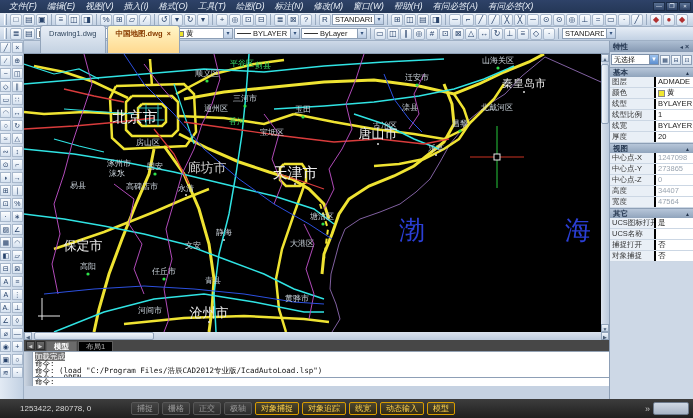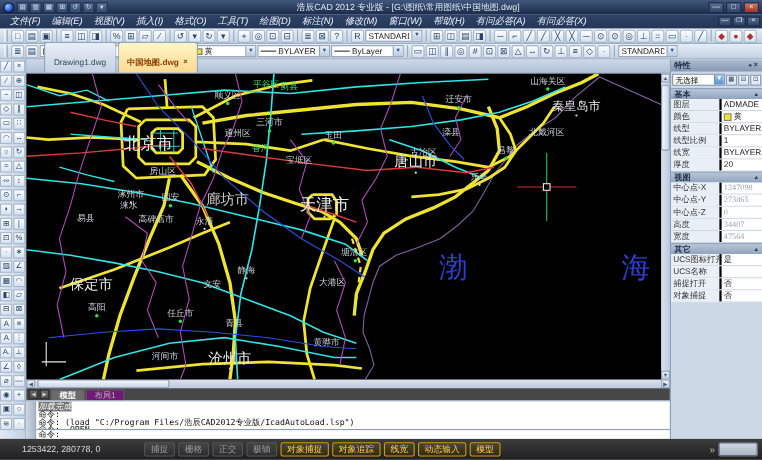--- a/index.html
+++ b/index.html
@@ -33,98 +33,82 @@
   .pre-line { width:14px; height:1px; background:#333; flex:none; }
 
   
   .main { flex:1; display:flex; min-height:0; }
   .leftbar { width:24px; flex:none; background:linear-gradient(90deg,#e2eaf4,#c2d1e3); border-right:1px solid #9fb0c5; display:flex; }
   .lcol { width:12px; display:flex; flex-direction:column; align-items:center; padding-top:1px; }
   .l-icon { width:11px; height:11px; margin-bottom:2px; flex:none; background:linear-gradient(#fdfeff,#d6e2f0); border:1px solid #a8b8cc; color:#28436b; font-size:7px; line-height:9px; text-align:center; overflow:hidden; }
 
   .center { width:585px; flex:none; display:flex; flex-direction:column; }
   .doctabs { height:13px; flex:none; background:linear-gradient(#cdd9e8,#b0c1d6); display:flex; align-items:flex-end; padding-left:16px; gap:1px; border-bottom:1px solid #8d9fb6; }
-  .doctab { height:28px; line-height:11px; font-size:7.5px; padding:12px 8px; background:linear-gradient(#e8eef6,#c4d2e2); border:1px solid #92a4ba; border-bottom:none; border-radius:3px 3px 0 0; color:#31475f; white-space:nowrap; }
+  .doctab { height:28px; line-height:11px; font-size:7.5px; padding:2px 8px; background:linear-gradient(#e8eef6,#c4d2e2); border:1px solid #92a4ba; border-bottom:none; border-radius:3px 3px 0 0; color:#31475f; white-space:nowrap; }
   .doctab.active { background:linear-gradient(#fff6c8,#ffd98f); color:#8a3c00; font-weight:bold; display:flex; gap:4px; }
   .doctab .tclose { font-size:7px; }
 
   .canvasrow { height:278px; flex:none; display:flex; }
   .canvas { width:577px; height:278px; background:#000; position:relative; flex:none; }
   .canvas svg { position:absolute; inset:0; }
   .vscroll { width:8px; flex:none; background:linear-gradient(90deg,#dbe3ee,#bccadc); display:flex; flex-direction:column; font-size:5px; color:#4a5d76; }
   .vscroll .sbtn { height:8px; text-align:center; line-height:8px; background:linear-gradient(#f0f5fb,#c3d1e2); border:1px solid #93a5bb; }
   .vscroll .sthumb { height:60px; margin-top:2px; background:linear-gradient(90deg,#f4f8fc,#c9d6e6); border:1px solid #8d9fb6; border-radius:2px; }
   .hscroll { height:8px; flex:none; display:flex; background:linear-gradient(#dbe3ee,#bccadc); font-size:5px; color:#4a5d76; }
   .hscroll .sbtn { width:8px; text-align:center; line-height:8px; background:linear-gradient(#f0f5fb,#c3d1e2); border:1px solid #93a5bb; flex:none; }
   .hscroll .sthumb { width:120px; margin-left:2px; background:linear-gradient(#f4f8fc,#c9d6e6); border:1px solid #8d9fb6; border-radius:2px; flex:none; }
   .hscroll .hfill { flex:1; }
 
   .modeltabs { height:11px; flex:none; background:#474747; display:flex; align-items:center; padding-left:2px; gap:1px; }
   .mnav { width:9px; height:9px; background:linear-gradient(#6a6a6a,#4c4c4c); border:1px solid #2c2c2c; color:#ccc; font-size:5px; line-height:8px; text-align:center; flex:none; }
-  .mtab { height:10px; line-height:10px; font-size:7.5px; padding:0 7px; color:#b5b5b5; background:#701a75; border:1px solid #5d5d5d; border-bottom:none; white-space:nowrap; }
+  .mtab { height:10px; line-height:10px; font-size:7.5px; padding:0 7px; color:#b5b5b5; background:#000000; border:1px solid #5d5d5d; border-bottom:none; white-space:nowrap; }
   .mtab.active { background:#6b6b6b; color:#fff; font-weight:bold; }
 
   .cmd { height:35px; flex:none; display:flex; background:#dfe5ec; border-top:1px solid #93a2b4; }
   .cmd-gutter { width:9px; flex:none; background:linear-gradient(90deg,#cdd6e2,#aab7c7); border-right:1px solid #93a2b4; }
   .cmd-body { flex:1; background:#fff; font-family:"DejaVu Sans Mono","Liberation Mono",monospace; font-size:7.5px; color:#111; display:flex; flex-direction:column; }
   .cmd-hist { flex:1; padding:1px 2px; overflow:hidden; }
   .cmd-line { height:7px; line-height:7px; white-space:nowrap; }
-  .cmd-line .sel { background:#737373; color:#fff;font-style:italic; }
+  .cmd-line .sel { background:#737373; color:#fff; }
   .cmd-prompt { border-top:1px solid #8d9fb6; height:9px; line-height:8px; padding:0 2px; white-space:nowrap; }
 
   
   .props { width:84px; flex:none; background:#cdd8e6; border-left:1px solid #8d9fb6; display:flex; flex-direction:column; font-size:7.5px; overflow:hidden; }
   .props-header { height:11px; flex:none; background:linear-gradient(#aebfd3,#8598b2); color:#1d2f49; display:flex; align-items:center; padding:0 3px; font-weight:bold; }
   .props-header .ph-btn { margin-left:auto; font-size:6px; color:#2c405c; padding:0 1px; }
   .props-header .ph-x { font-size:7px; color:#2c405c; padding:0 1px; }
   .props-combo { flex:none; display:flex; padding:2px 1px; gap:1px; align-items:center; }
   .pcombo { flex:1; height:11px; background:#fff; border:1px solid #7d90a9; display:flex; align-items:center; font-size:7px; overflow:hidden; }
   .pcombo .cval { flex:1; padding-left:2px; white-space:nowrap; overflow:hidden; }
   .pcombo .arrow { width:9px; height:100%; background:linear-gradient(#9cc2ee,#5d8fd0); border-left:1px solid #7d90a9; color:#fff; font-size:6px; text-align:center; line-height:9px; flex:none; }
   .pc-btn { width:10px; height:10px; flex:none; background:linear-gradient(#fdfeff,#d6e2f0); border:1px solid #8d9fb6; font-size:6px; line-height:8px; text-align:center; color:#28436b; }
   .psec { flex:none; }
   .psec-header { height:10px; background:linear-gradient(#b7c6d9,#90a4bc); color:#24364f; font-weight:bold; display:flex; align-items:center; padding:0 3px; border-top:1px solid #8d9fb6; }
   .psec-header .sarr { margin-left:auto; font-size:5px; }
   .prow { display:flex; height:11px; background:#fff; border-bottom:1px solid #ccd7e4; }
   .plabel { width:46px; flex:none; background:#e9eff6; border-right:2px solid #000000; padding-left:2px; line-height:10px; color:#333; white-space:nowrap; overflow:hidden; }
   .pvalue { flex:1; padding-left:2px; line-height:10px; color:#222; display:flex; align-items:center; gap:2px; white-space:nowrap; overflow:hidden; }
-  .pvalue.muted { color:#9aa5b1;font-family:Liberation Serif, serif; }
+  .pvalue.muted { color:#9aa5b1; }
   .swatch { width:7px; height:7px; background:#f5ef3d; border:1px solid #888; flex:none; }
   .props-fill { flex:1; background:#cdd8e6; }
 
   
   .statusbar { height:19px; flex:none; background:linear-gradient(#3d3d3d,#1f1f1f); display:flex; align-items:center; padding:0 4px; gap:3px; }
   .coords { width:108px; flex:none; color:#d8d8d8; font-size:8px; white-space:nowrap;margin-left:16px; }
   .toggle { height:13px; line-height:12px; padding:0 5px; font-size:8px; color:#9a9a9a; background:linear-gradient(#454545,#2d2d2d); border:1px solid #565656; border-radius:2px; white-space:nowrap; }
   .toggle.on { color:#ffd34d; border:1px solid #d89c00; background:linear-gradient(#4c4630,#332b12); }
   .status-right { margin-left:auto; display:flex; align-items:center; gap:3px; }
   .chev { color:#c0c0c0; font-size:9px; }
   .tray { width:36px; height:13px; background:linear-gradient(#cfd8e4,#a8b5c6); border:1px solid #6c7a8c; border-radius:2px; }
 </style>
 </head>
 <body>
 
 <div class="app">
 
-  <div class="titlebar">
-    <div class="logo"></div>
-    <div id="qat" style="display:flex;gap:1px;">
-        <div class="qat-icon">▤</div>
-        <div class="qat-icon">▥</div>
-        <div class="qat-icon">▦</div>
-        <div class="qat-icon">⊞</div>
-        <div class="qat-icon">↺</div>
-        <div class="qat-icon">↻</div>
-        <div class="qat-icon">▾</div>
-      </div>
-    <div class="tb-title">浩辰CAD 2012 专业版 - [G:\图纸\常用图纸\中国地图.dwg]</div>
-    <div class="win-btn">—</div>
-    <div class="win-btn">□</div>
-    <div class="win-btn close">×</div>
-  </div>
 
   <div class="menubar" id="menubar">
     <div class="menu-item">文件(F)</div>
       <div class="menu-item">编辑(E)</div>
       <div class="menu-item">视图(V)</div>
       <div class="menu-item">插入(I)</div>
       <div class="menu-item">格式(O)</div>
       <div class="menu-item">工具(T)</div>
       <div class="menu-item">绘图(D)</div>
       <div class="menu-item">标注(N)</div>

